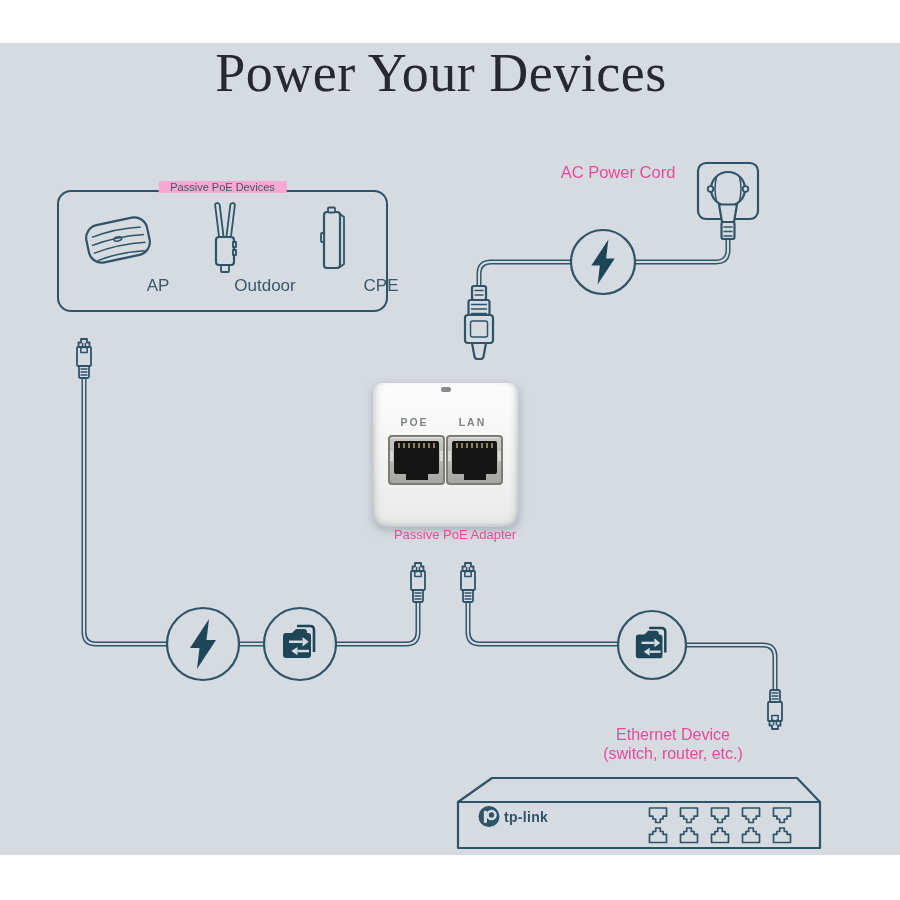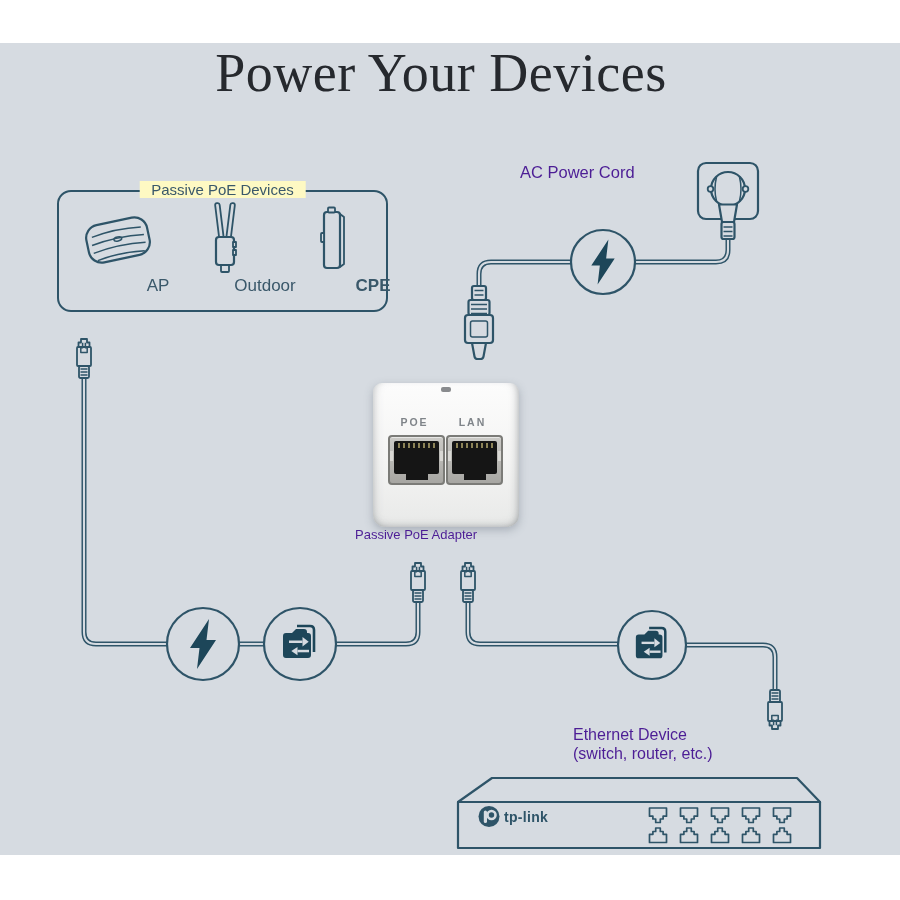--- a/index.html
+++ b/index.html
@@ -28,27 +28,27 @@
   .swp  { fill:none; stroke:#2e5468; stroke-width:1.7; stroke-linejoin:round; }
   .brand{ font-family:"Liberation Sans", sans-serif; font-size:14px; font-weight:bold; fill:#2e5468; letter-spacing:0.3px; }
 
   
   .poe-box {
     position:absolute; left:57px; top:190px; width:327px; height:118px;
     border:2px solid #2e5468; border-radius:14px;
   }
   .poe-box-title {
     position:absolute; top:-11px; left:50%; transform:translateX(-50%);
-    background:#fef9c3; padding:0 12px; white-space:nowrap;
-    font-size:15px; color:#3a586a;
+    background:#f9a8d4; padding:0 12px; white-space:nowrap;
+    font-size:11px; color:#3a586a;
   }
   .boxart { position:absolute; left:-2px; top:-2px; width:331px; height:122px; }
   .dev-label { position:absolute; top:276px; width:120px; text-align:center; font-size:17px; color:#3a586a;margin-left:40px; }
 
-  .lbl { position:absolute; text-align:left; color:#4c1d95; }
+  .lbl { position:absolute; text-align:center; color:#ec4899; }
   .lbl-ac      { left:520px; top:163px; width:196px; font-size:16.5px; }
   .lbl-adapter { left:355px; top:527px; width:200px; font-size:13px; }
   .lbl-eth1    { left:573px; top:726px; width:200px; font-size:16px; }
   .lbl-eth2    { left:573px; top:745px; width:200px; font-size:16px; }
 
   
   .adapter {
     position:absolute; left:373px; top:383px; width:146px; height:144px;
     background:linear-gradient(180deg,#fcfcfc 0%,#f4f4f3 55%,#e8e9e8 100%);
     border-radius:9px 9px 12px 12px;
@@ -224,21 +224,21 @@
         <path class="o18" d="M283 24 L287 27 V74 L283 77 Z"></path>
         <rect class="out" x="267" y="22" width="16" height="56" rx="3"></rect>
         <rect class="o18" x="271" y="17.5" width="7" height="5" rx="1"></rect>
         <rect class="o18" x="264" y="43" width="3" height="9" rx="1"></rect>
       </g>
     </svg>
   </div>
 
   <div class="dev-label" style="left:58px;">AP</div>
   <div class="dev-label" style="left:165px;">Outdoor</div>
-  <div class="dev-label" style="left:273px;font-weight:bold;">CPE</div>
+  <div class="dev-label" style="left:281px;">CPE</div>
 
   <div class="lbl lbl-ac">AC Power Cord</div>
 
   <div class="adapter">
     <div class="adapter-dot"></div>
     <div class="port-label" style="left:15px;">POE</div>
     <div class="port-label" style="left:73px;">LAN</div>
     <div class="port" style="left:15px;">
       <div class="hole"></div>
       <div class="tab"></div>

